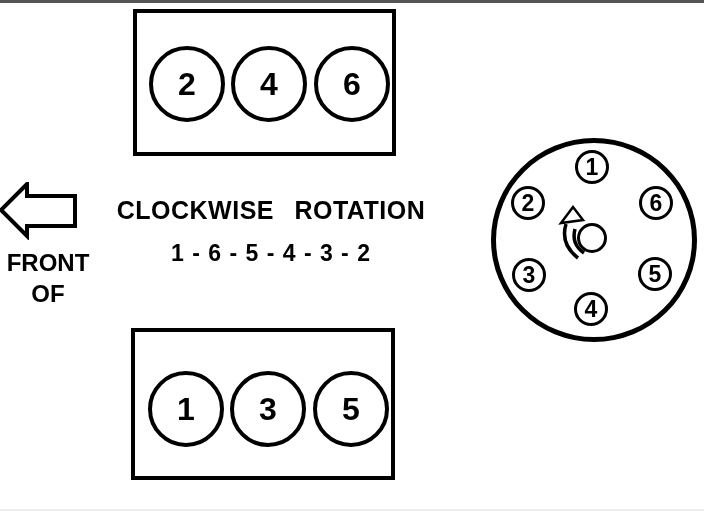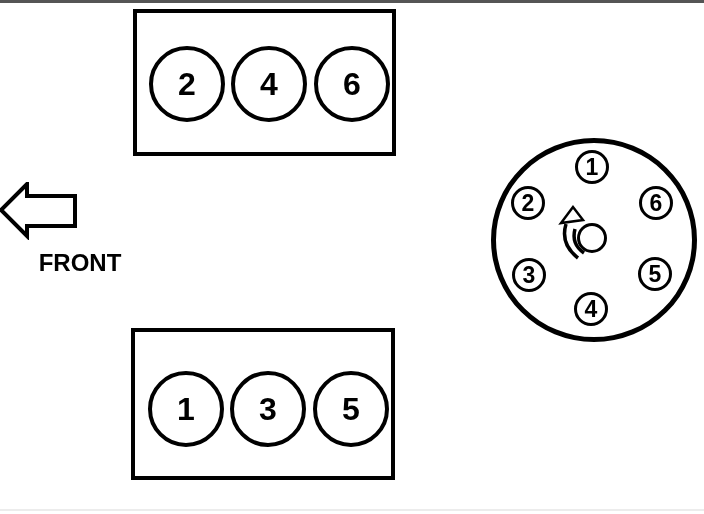--- a/index.html
+++ b/index.html
@@ -29,21 +29,21 @@
     border: 4px solid #000000;
     border-radius: 50%;
     box-sizing: border-box;
     background: #ffffff;
     display: flex; align-items: center; justify-content: center;
     font-weight: 700; font-size: 32px; line-height: 1;
   }
   .label-block { position: absolute; text-align: center; font-weight: 700; }
   .rotation-label { left: 110px; top: 196px; width: 322px; font-size: 25px; letter-spacing: 0.5px; word-spacing: 13px; white-space: nowrap; }
   .firing-order  { left: 110px; top: 240px; width: 322px; font-size: 23px; letter-spacing: 1px; white-space: nowrap; }
-  .front-label   { left: 0px; top: 247px; width: 96px; font-size: 24px; line-height: 31px; margin-left: 32px; }
+  .front-label   { left: 0px; top: 247px; width: 96px; font-size: 24px; line-height: 31px; }
 
   .dist-outer {
     position: absolute;
     left: 491px; top: 138px;
     width: 206px; height: 204px;
     border: 5px solid #000000;
     border-radius: 50%;
     box-sizing: border-box;
     background: #ffffff;
   }
@@ -86,22 +86,25 @@
     <div class="cyl-circle" style="left:95px; top:39px;">3</div>
     <div class="cyl-circle" style="left:178px; top:39px;">5</div>
   </div>
 
   <svg class="abs" style="left:0; top:182px;" width="80" height="58" viewBox="0 0 80 58">
     <polygon points="1,28 27,2 27,14 75,14 75,44 27,44 27,54" fill="#ffffff" stroke="#000000" stroke-width="4" stroke-linejoin="miter"></polygon>
   </svg>
 
   <div class="label-block front-label">
     <div>FRONT</div>
+    <div>OF</div>
   </div>
 
+  <div class="label-block rotation-label">CLOCKWISE ROTATION</div>
+  <div class="label-block firing-order">1 - 6 - 5 - 4 - 3 - 2</div>
 
   <div class="dist-outer"></div>
 
   <div class="dist-terminal" style="left:575px; top:150px;">1</div>
   <div class="dist-terminal" style="left:511px; top:186px;">2</div>
   <div class="dist-terminal" style="left:639px; top:186px;">6</div>
   <div class="dist-terminal" style="left:512px; top:258px;">3</div>
   <div class="dist-terminal" style="left:638px; top:257px;">5</div>
   <div class="dist-terminal" style="left:574px; top:292px;">4</div>
 

